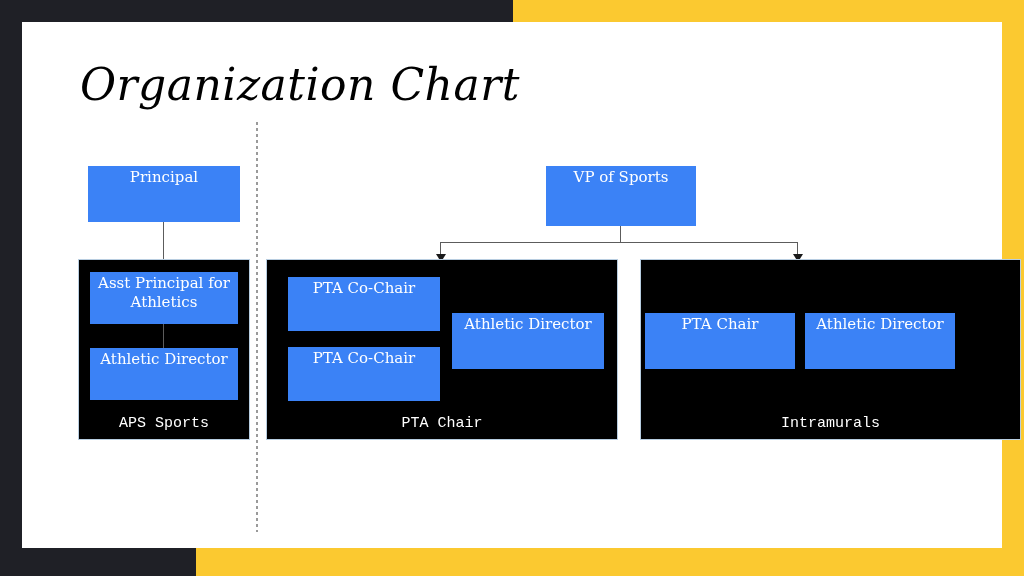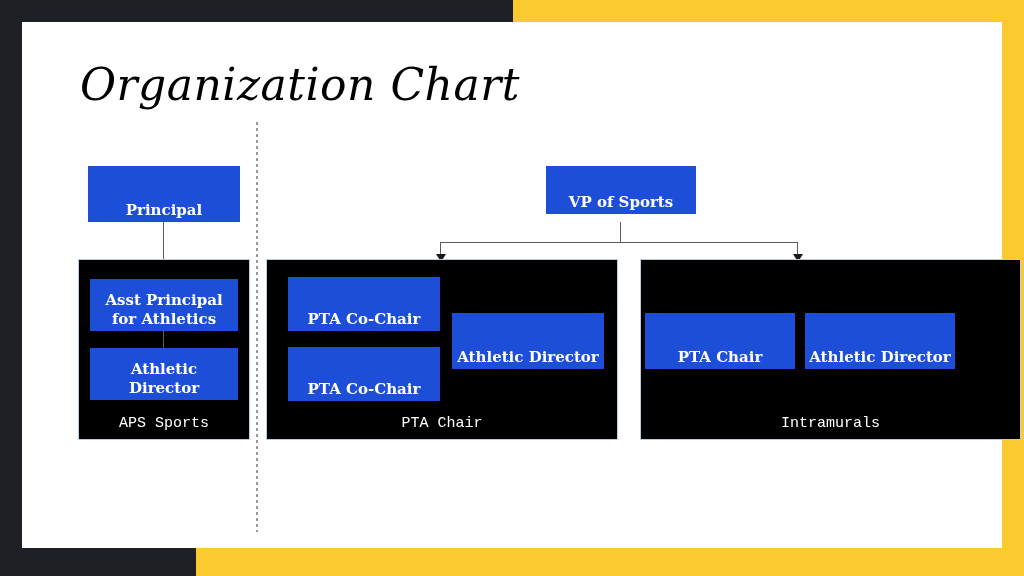--- a/index.html
+++ b/index.html
@@ -49,40 +49,39 @@
     width: 2px;
     height: 410px;
     background-image: linear-gradient(to bottom, #9a9a9a 0 3px, rgba(0,0,0,0) 3px 6px);
     background-size: 2px 6px;
     background-repeat: repeat-y;
   }
 
   
   .node {
     position: absolute;
-    background: #1d4ed8;
+    background: #3b82f6;
     color: #ffffff;
     display: flex;
-    align-items: flex-end;
+    align-items: flex-start;
     justify-content: center;
     text-align: center;
     font-size: 15px;
     line-height: 19px;
     font-family: "DejaVu Serif", serif;
     box-sizing: border-box;
     padding: 2px 4px;
-    font-weight: bold;
   }
   .node span { display: block; }
 
   
   .n-principal      { left: 88px;  top: 166px; width: 152px; height: 56px; }
-  .n-vp             { left: 546px; top: 166px; width: 150px; height: 48px; }
-
-  .n-asst-principal { left: 90px;  top: 272px; width: 148px; height: 52px; margin-top: 7px; }
+  .n-vp             { left: 546px; top: 166px; width: 150px; height: 60px; }
+
+  .n-asst-principal { left: 90px;  top: 272px; width: 148px; height: 52px; }
   .n-aps-ad         { left: 90px;  top: 348px; width: 148px; height: 52px; }
 
   .n-pta-cochair-1  { left: 288px; top: 277px; width: 152px; height: 54px; }
   .n-pta-cochair-2  { left: 288px; top: 347px; width: 152px; height: 54px; }
   .n-pta-ad         { left: 452px; top: 313px; width: 152px; height: 56px; }
 
   .n-pta-chair      { left: 645px; top: 313px; width: 150px; height: 56px; }
   .n-intra-ad       { left: 805px; top: 313px; width: 150px; height: 56px; }
 
   

